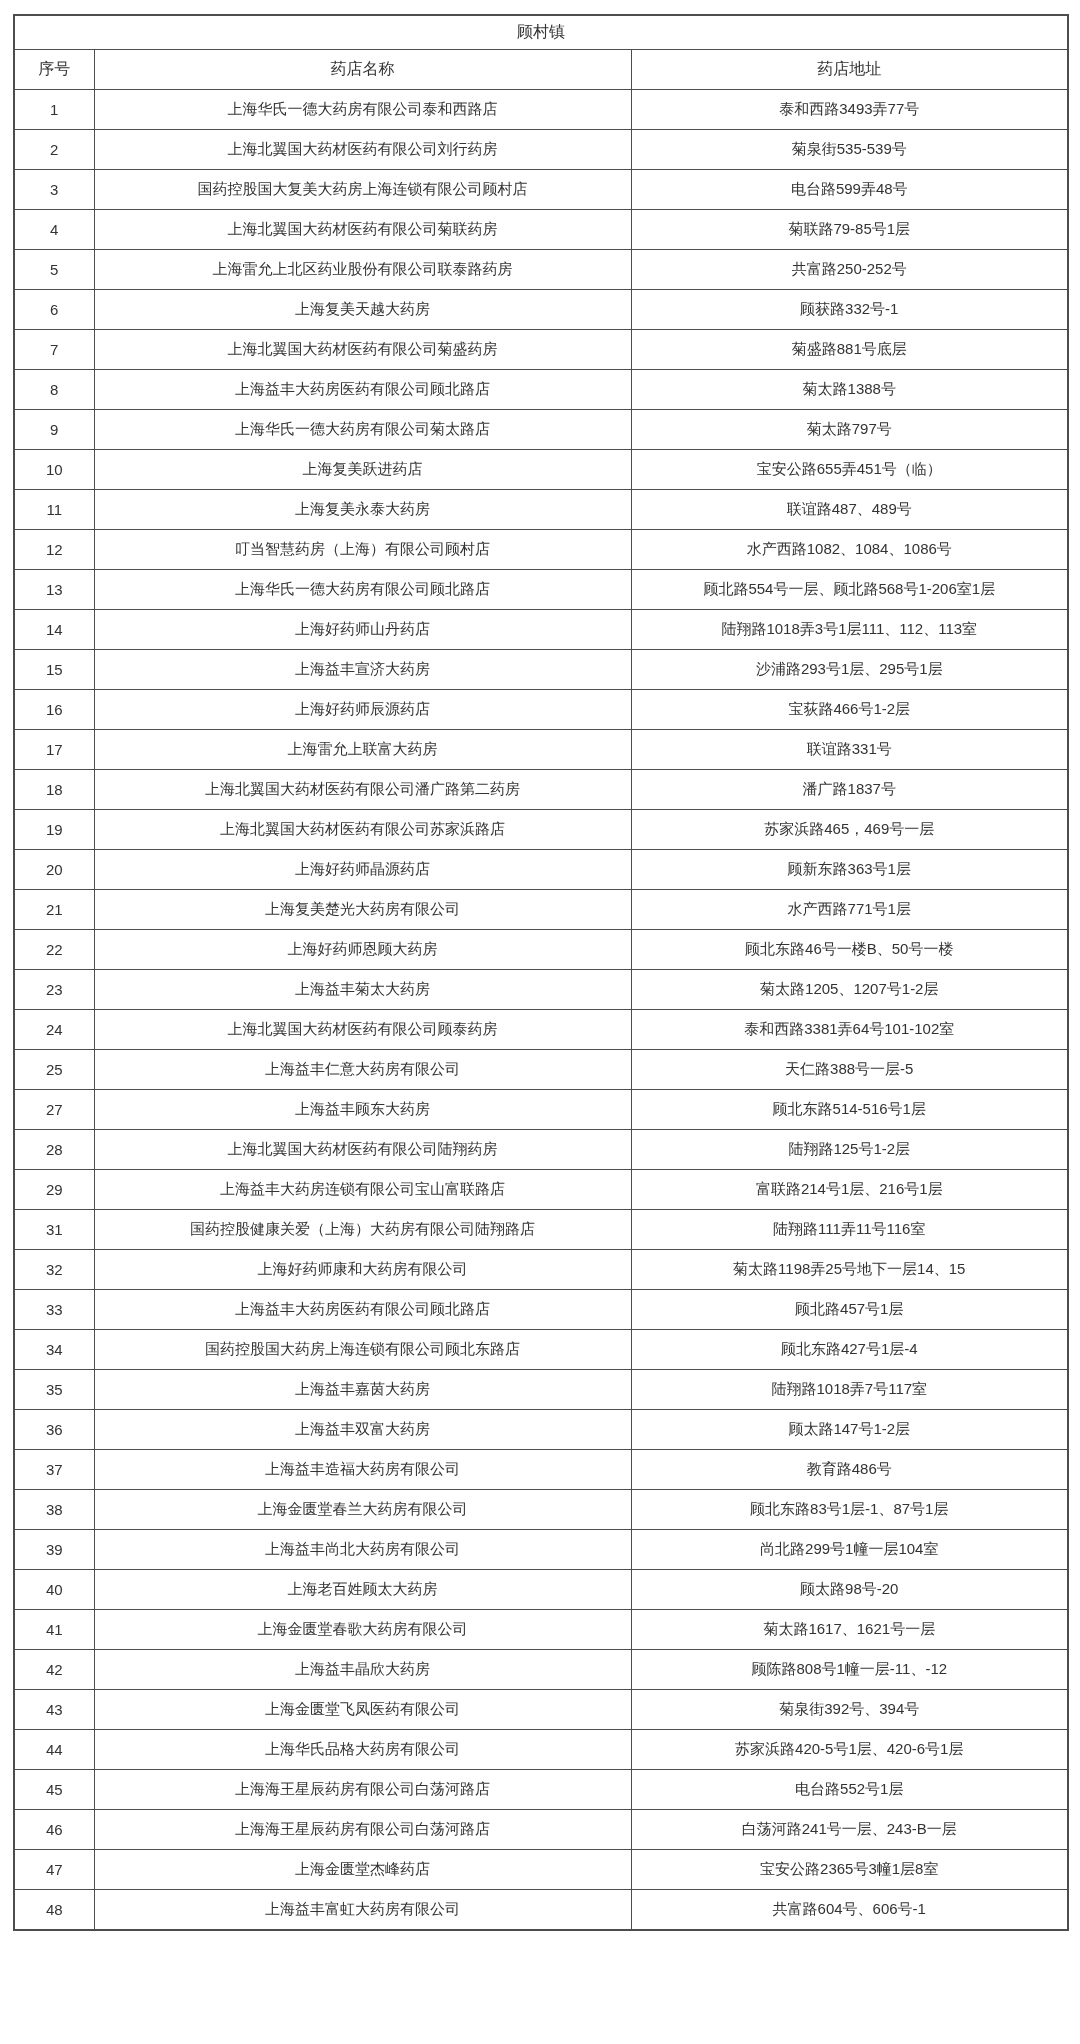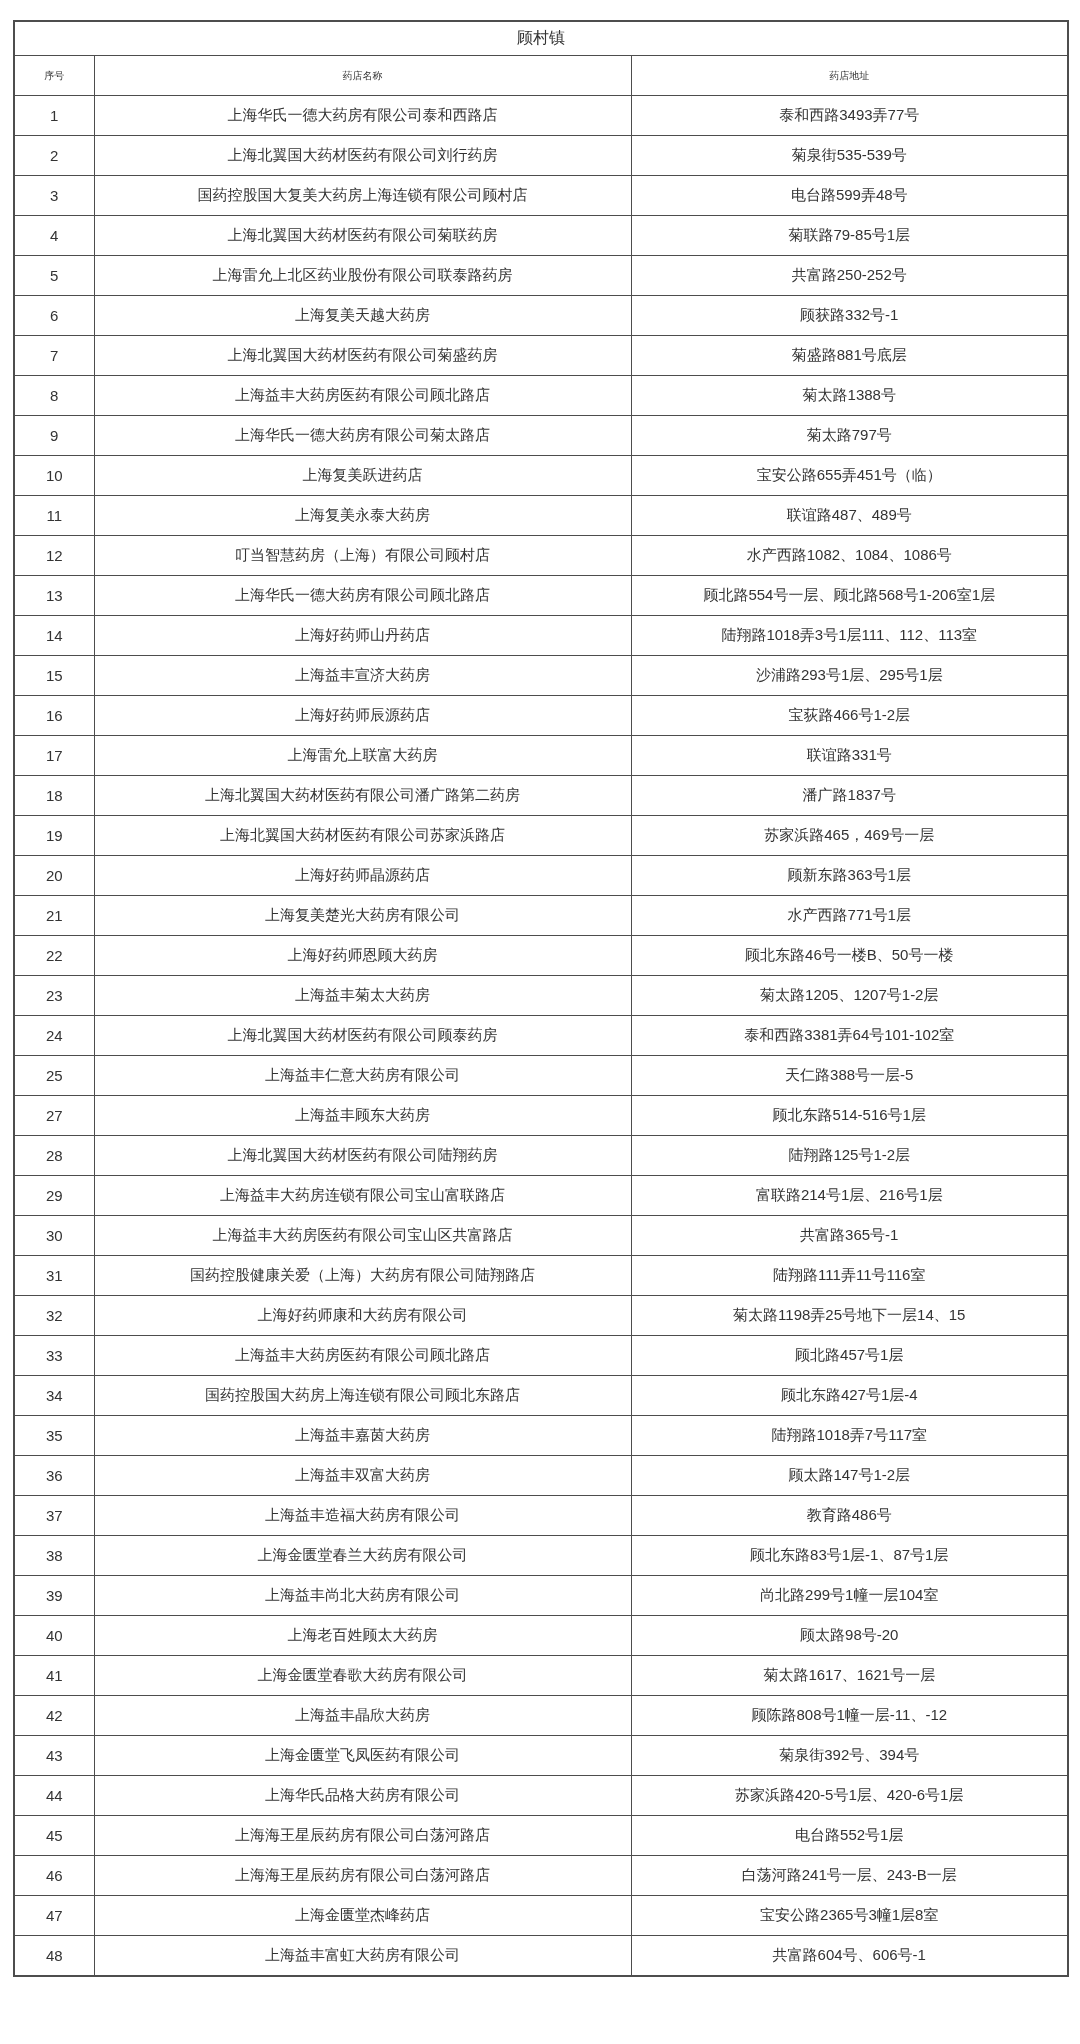--- a/index.html
+++ b/index.html
@@ -6,21 +6,21 @@
     margin: 0;
     padding: 0;
     background: #ffffff;
   }
   .page {
     position: relative;
     width: 1080px;
     height: 2044px;
     background: #ffffff;
     box-sizing: border-box;
-    padding: 20px 13px;
+    padding: 14px 13px;
     font-family: "Liberation Sans", "DejaVu Sans", sans-serif;
   }
   table.pharmacy {
     border-collapse: collapse;
     table-layout: fixed;
     width: 1054px;
     border: 2px solid #4d4d4d;
   }
   table.pharmacy col.c-no   { width: 80px;  }
   table.pharmacy col.c-name { width: 537px; }
@@ -36,21 +36,21 @@
     padding: 0 6px;
     overflow: hidden;
     white-space: nowrap;
   }
   tr.title-row th {
     height: 33px;
     font-size: 16px;
   }
   tr.header-row th {
     height: 39px;
-    font-size: 10px;
+    font-size: 16px;
   }
   tr.data-row td {
     height: 39px;
   }
 </style>
 </head>
 <body>
 
 <div class="page">
   <table class="pharmacy">
@@ -204,25 +204,20 @@
           <td>28</td>
           <td>上海北翼国大药材医药有限公司陆翔药房</td>
           <td>陆翔路125号1-2层</td>
         </tr>
         <tr class="data-row">
           <td>29</td>
           <td>上海益丰大药房连锁有限公司宝山富联路店</td>
           <td>富联路214号1层、216号1层</td>
         </tr>
         <tr class="data-row">
-          <td>30</td>
-          <td>上海益丰大药房医药有限公司宝山区共富路店</td>
-          <td>共富路365号-1</td>
-        </tr>
-        <tr class="data-row">
           <td>31</td>
           <td>国药控股健康关爱（上海）大药房有限公司陆翔路店</td>
           <td>陆翔路111弄11号116室</td>
         </tr>
         <tr class="data-row">
           <td>32</td>
           <td>上海好药师康和大药房有限公司</td>
           <td>菊太路1198弄25号地下一层14、15</td>
         </tr>
         <tr class="data-row">

